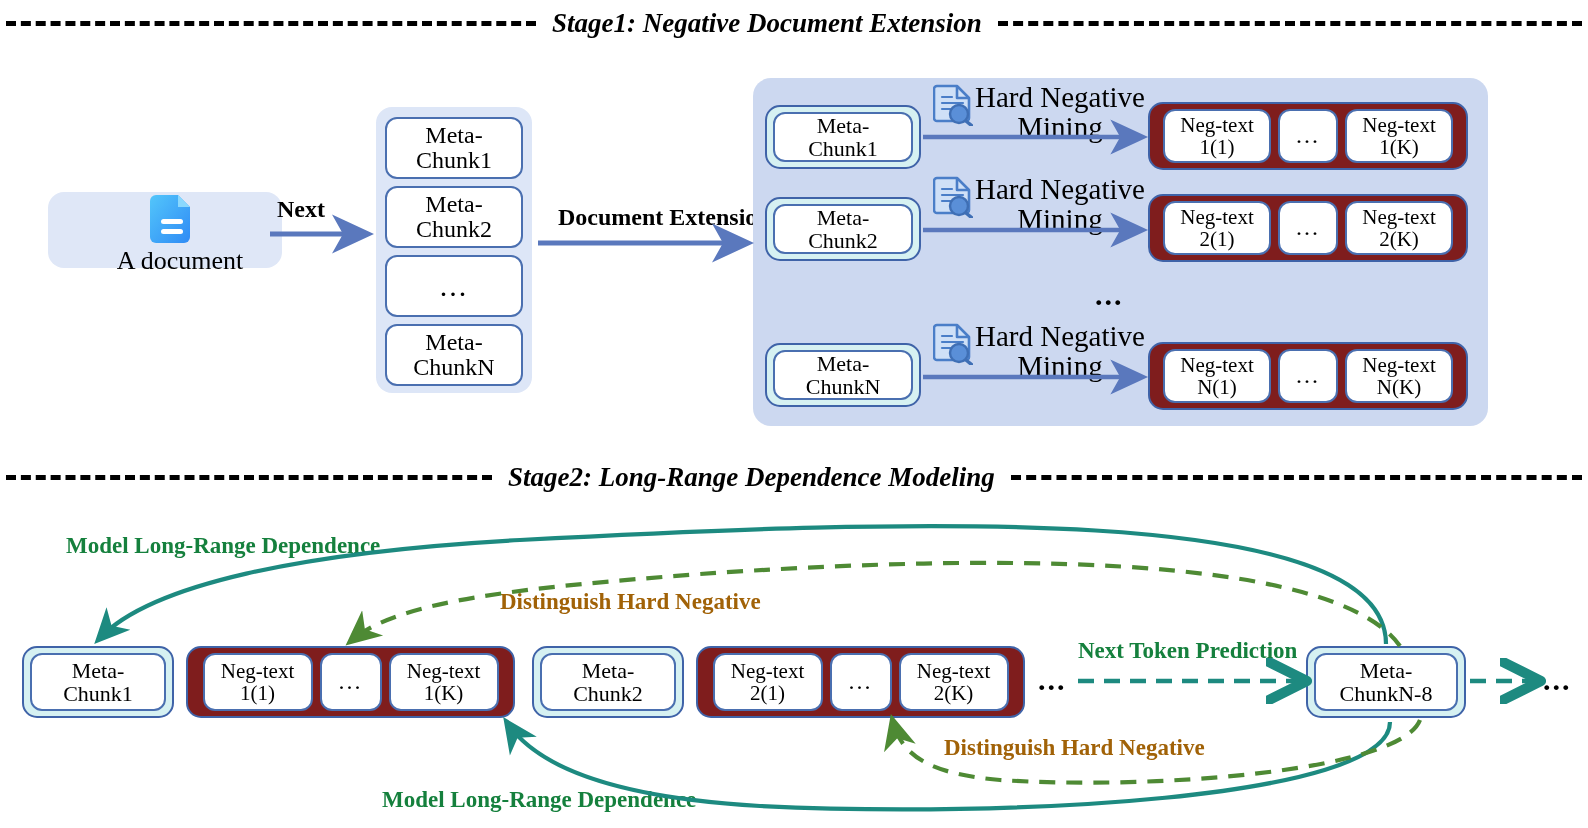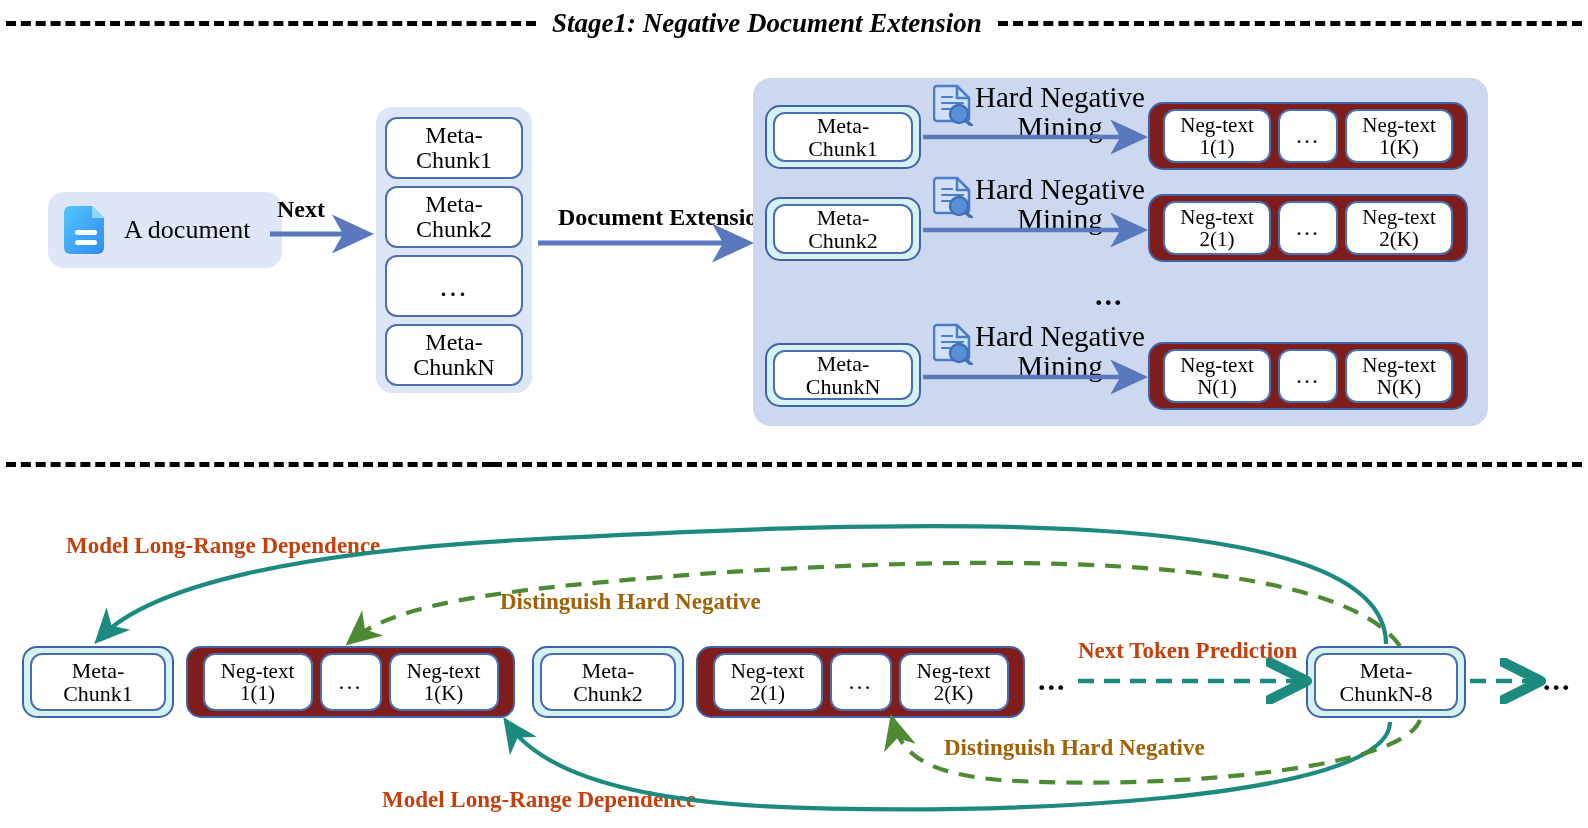--- a/index.html
+++ b/index.html
@@ -29,32 +29,32 @@
 
   .panel-blue{
     position:absolute;background:#ccd8f0;border-radius:18px;
   }
   .panel-light{
     position:absolute;background:#dde6f7;border-radius:16px;
   }
 
   .doc-pill{
     position:absolute;background:#dfe7f7;border-radius:16px;
-    display:flex;align-items:center;
+    display:flex;align-items:center;flex-direction:column;
   }
   .doc-label{font-size:26px;margin-left:14px;}
 
   .lbl{position:absolute;font-weight:700;font-size:24px;white-space:nowrap;
        font-family:"Liberation Serif","DejaVu Serif",serif;}
   .lbl-2l{position:absolute;font-weight:400;font-size:29px;text-align:center;
           line-height:1.04;white-space:nowrap;}
 
   .dots{position:absolute;font-size:30px;font-weight:700;letter-spacing:2px;}
 
-  .teal{color:#c2410c;}
+  .teal{color:#15803d;}
   .green{color:#a16207;}
 
   svg.overlay{position:absolute;left:0;top:0;width:1588px;height:828px;
               pointer-events:none;overflow:visible;}
 </style>
 </head>
 <body>
 
 <div class="stage-sep" style="top:8px;">
   <div class="dash-line" style="width:530px;margin-left:6px;"></div>
@@ -212,20 +212,21 @@
     <span style="font-size:24px;letter-spacing:2px;">...</span>
   </div>
   <div class="box" style="width:108px;height:54px;font-size:21px;">
     <span>Neg-text</span>
     <span>N(K)</span>
   </div>
 </div>
 
 <div class="stage-sep" style="top:462px;">
   <div class="dash-line" style="width:486px;margin-left:6px;"></div>
+  <div class="stage-title">Stage2: Long-Range Dependence Modeling</div>
   <div class="dash-line" style="flex:1;margin-right:6px;"></div>
 </div>
 
 <div class="wrap wrap-cyan" style="position:absolute;left:22px;top:646px;width:152px;height:72px;">
   <div class="box" style="width:136px;height:58px;font-size:22px;">
     <span>Meta-</span>
     <span>Chunk1</span>
   </div>
 </div>
 

